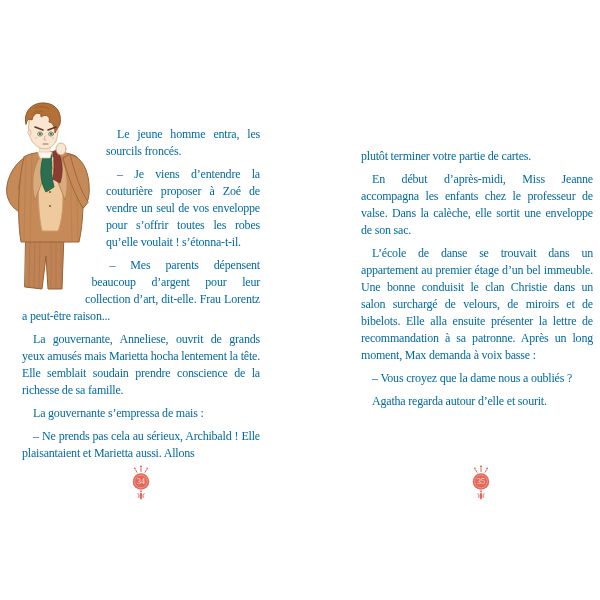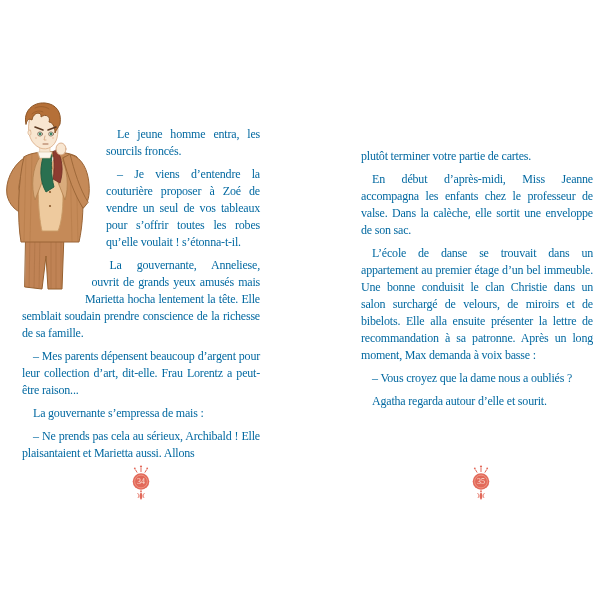--- a/index.html
+++ b/index.html
@@ -104,23 +104,23 @@
       <path d="M43,36 L42,40 L44,40" fill="none" stroke="#d0a07a" stroke-width="0.8"></path>
       <path d="M41,44 L46,44" fill="none" stroke="#a56a4c" stroke-width="1"></path>
       <circle cx="34" cy="38" r="0.7" fill="#eab08d"></circle>
         <circle cx="51" cy="38" r="0.7" fill="#eab08d"></circle>
     </g>
   </svg>
 
   <div class="col col-left">
     <div class="fig-spacer"></div>
     <p>Le jeune homme entra, les sourcils froncés.</p>
-    <p>– Je viens d’entendre la couturière proposer à Zoé de vendre un seul de vos tableaux pour s’offrir toutes les robes qu’elle voulait ! s’étonna-t-il.</p>
+    <p>– Je viens d’entendre la couturière proposer à Zoé de vendre un seul de vos enveloppe pour s’offrir toutes les robes qu’elle voulait ! s’étonna-t-il.</p>
+    <p>– Mes parents dépensent beaucoup d’argent pour leur collection d’art, dit-elle. Frau Lorentz a peut-être raison...</p>
     <p>La gouvernante, Anneliese, ouvrit de grands yeux amusés mais Marietta hocha lentement la tête. Elle semblait soudain prendre conscience de la richesse de sa famille.</p>
-    <p>– Mes parents dépensent beaucoup d’argent pour leur collection d’art, dit-elle. Frau Lorentz a peut-être raison...</p>
     <p>La gouvernante s’empressa de mais :</p>
     <p>– Ne prends pas cela au sérieux, Archibald ! Elle plaisantaient et Marietta aussi. Allons</p>
   </div>
 
   <div class="col col-right">
     <p class="no-indent">plutôt terminer votre partie de cartes.</p>
     <p>En début d’après-midi, Miss Jeanne accompagna les enfants chez le professeur de valse. Dans la calèche, elle sortit une enveloppe de son sac.</p>
     <p>L’école de danse se trouvait dans un appartement au premier étage d’un bel immeuble. Une bonne conduisit le clan Christie dans un salon surchargé de velours, de miroirs et de bibelots. Elle alla ensuite présenter la lettre de recommandation à sa patronne. Après un long moment, Max demanda à voix basse :</p>
     <p>– Vous croyez que la dame nous a oubliés ?</p>
     <p>Agatha regarda autour d’elle et sourit.</p>

